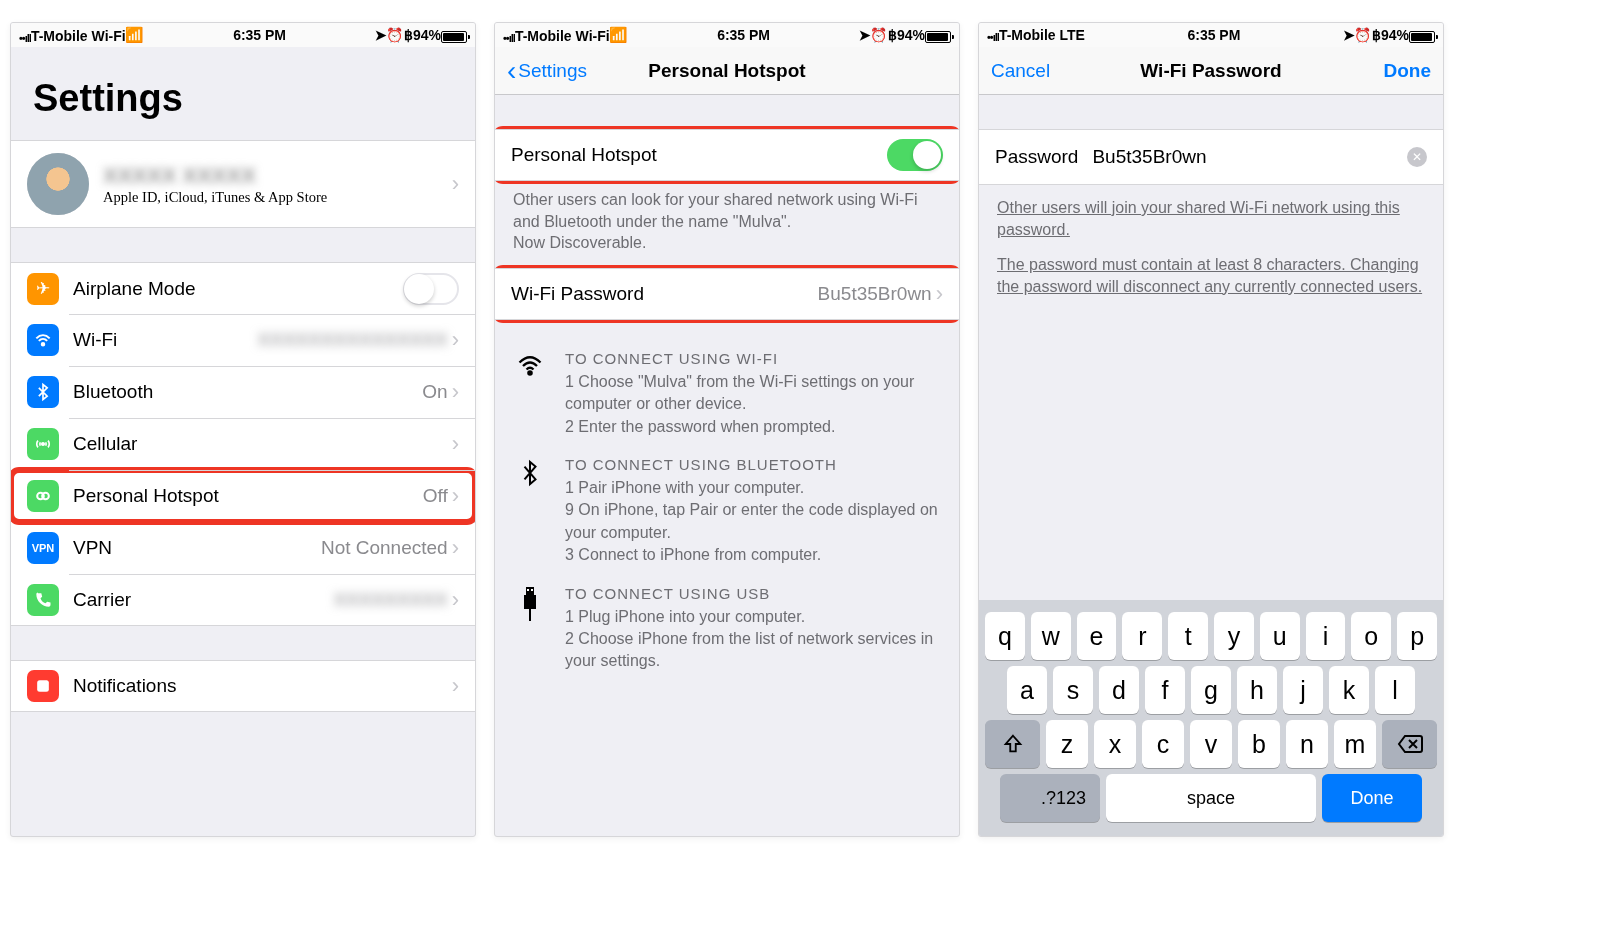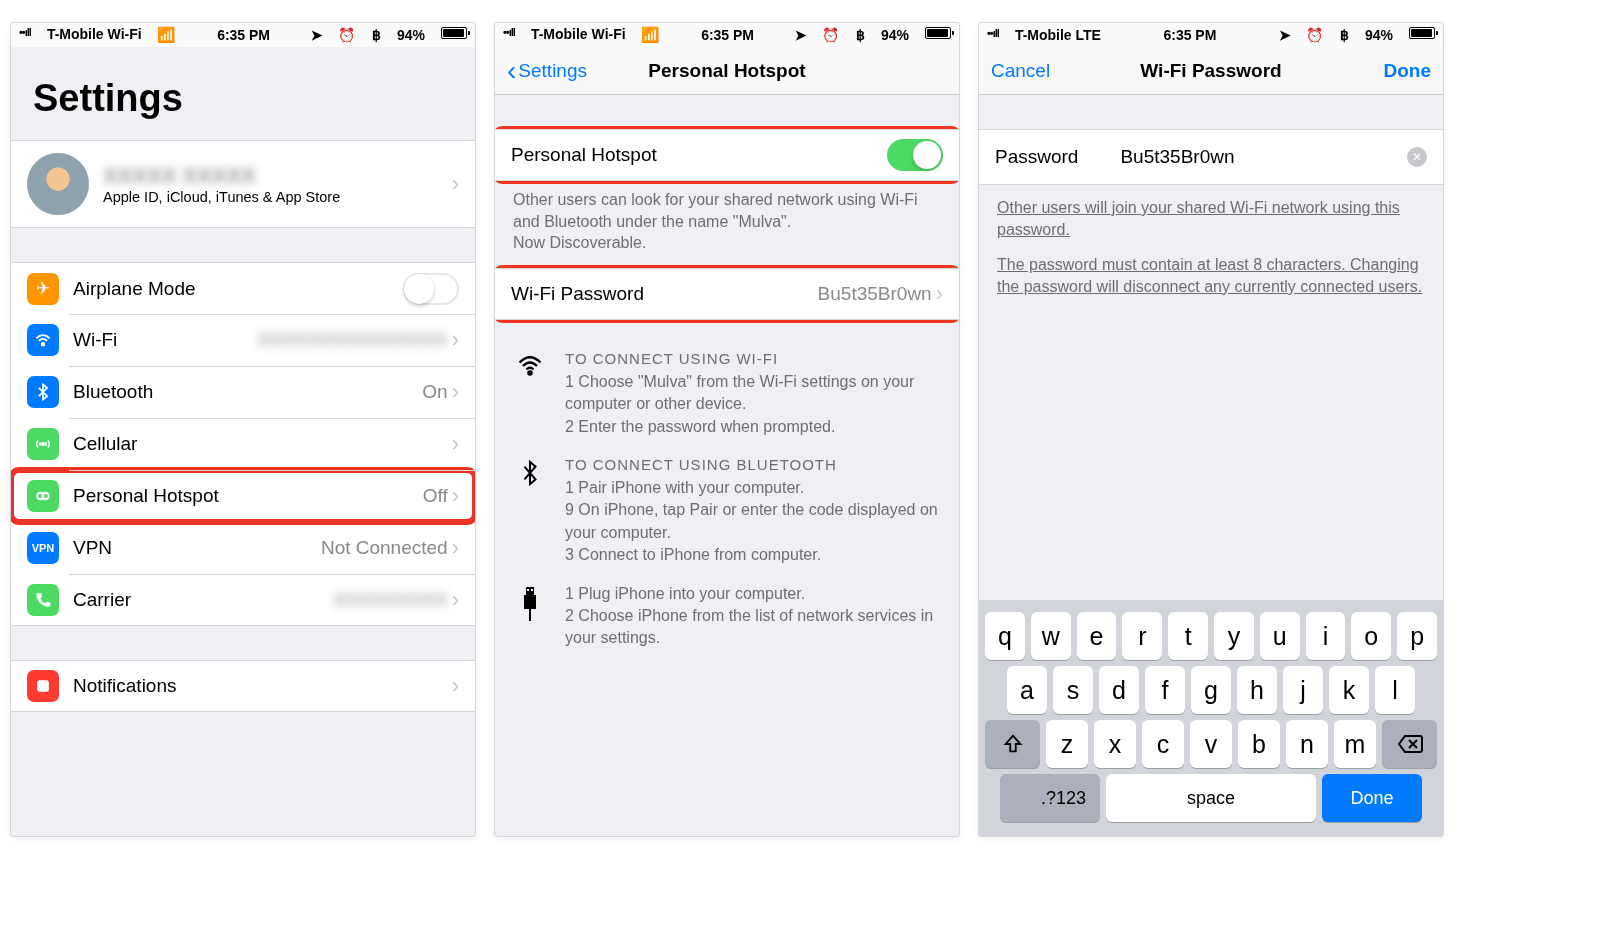--- a/index.html
+++ b/index.html
@@ -1,20 +1,20 @@
 <!DOCTYPE html>
 <html><head>
 <meta charset="utf-8">
 <style>
   * { margin:0; padding:0; box-sizing:border-box; font-family:-apple-system, "Helvetica Neue", Arial, sans-serif; }
   body { background:#fff; width:1600px; height:950px; padding:22px 10px; display:flex; gap:18px; }
   .phone { width:466px; height:815px; background:#efeff4; border:1px solid #d6d6d9; border-radius:3px; overflow:hidden; position:relative; box-shadow:0 2px 6px rgba(0,0,0,0.06); }
   
   .status { height:24px; background:#fafafa; display:flex; align-items:center; justify-content:space-between; padding:0 8px; font-size:14px; font-weight:600; color:#000; }
-  .status .left, .status .right { display:flex; align-items:flex-start; gap:16px; }
+  .status .left, .status .right { display:flex; align-items:flex-end; gap:0; }
   .status .sig { font-size:11px; letter-spacing:-1px; }
   .status .wifi { font-size:15px; }
   .status .battbox { width:26px; height:12px; border:1.5px solid #000; border-radius:2px; position:relative; }
   .status .battbox::after { content:""; position:absolute; right:-4px; top:3px; width:2px; height:4px; background:#000; border-radius:0 1px 1px 0; }
   .status .battfill { position:absolute; left:1px; top:1px; bottom:1px; width:21px; background:#000; border-radius:1px; }
   
   .nav { height:48px; background:#f8f8f8; border-bottom:1px solid #c8c8cb; display:flex; align-items:center; justify-content:space-between; padding:0 12px; }
   .nav .back { color:#007aff; font-size:19px; display:flex; align-items:center; gap:2px; }
   .nav .title { position:absolute; left:0; right:0; text-align:center; font-size:19px; font-weight:600; color:#000; pointer-events:none; }
   .nav .done { color:#007aff; font-size:19px; font-weight:600; }
@@ -38,32 +38,32 @@
   .toggle { width:56px; height:32px; border-radius:16px; position:relative; }
   .toggle.off { background:#fff; border:2px solid #e5e5ea; }
   .toggle.off .knob { position:absolute; top:-1px; left:-1px; width:30px; height:30px; background:#fff; border-radius:50%; box-shadow:0 2px 4px rgba(0,0,0,0.2);}
   .toggle.on { background:#4cd964; }
   .toggle.on .knob { position:absolute; top:2px; right:2px; width:28px; height:28px; background:#fff; border-radius:50%; box-shadow:0 2px 4px rgba(0,0,0,0.2);}
   
   .profile { height:88px; }
   .avatar { width:62px; height:62px; border-radius:50%; background:#d0d0d4; margin-right:14px; overflow:hidden; position:relative;}
   .avatar .face{position:absolute;inset:0;background:radial-gradient(circle at 50% 42%, #f4c590 0 24%, transparent 25%), #8fa3ae;}
   .profile .name { font-size:22px; color:#666; filter:blur(4px); }
-  .profile .sub { font-size:14.5px; color:#000; }
+  .profile .sub { font-size:14.5px; color:#000;font-family:Liberation Serif, serif; }
   .blur { filter:blur(5px); color:#bbb; }
   
   .hl { outline:6px solid #ee3524; outline-offset:-3px; border-radius:8px; z-index:2; }
   
   .footer { padding:8px 18px 14px; font-size:16px; color:#6d6d72; line-height:1.35; }
   .foothdr { font-size:15px; color:#6d6d72; letter-spacing:1px; margin-bottom:2px;}
   .connblock { display:flex; padding:6px 18px 10px; gap:18px; }
   .connblock .cicon { width:34px; display:flex; justify-content:center; padding-top:4px; color:#000; font-size:26px;}
   .connblock .ctext { flex:1; font-size:16px; color:#6d6d72; line-height:1.4;}
   
-  .pwcell{display:flex;align-items:center;background:#fff;border-top:1px solid #d6d6d9;border-bottom:1px solid #d6d6d9;padding:0 16px;height:56px;gap:28px;}
+  .pwcell{display:flex;align-items:center;background:#fff;border-top:1px solid #d6d6d9;border-bottom:1px solid #d6d6d9;padding:0 16px;height:56px;}
   .pwcell .lab{font-size:19px;color:#000;margin-right:14px;}
   .pwcell input{border:none;outline:none;font-size:19px;flex:1;background:transparent;}
   .pwcell .clear{width:20px;height:20px;border-radius:50%;background:#c7c7cc;color:#fff;display:flex;align-items:center;justify-content:center;font-size:12px;}
   
   .kb { position:absolute; left:0; right:0; bottom:0; background:#d1d4da; padding:6px 4px 8px;}
   .kbrow { display:flex; justify-content:center; gap:6px; margin:6px 2px;}
   .kbrow.r2 { padding:0 22px;}
   .kbkey { flex:1; height:48px; max-width:42px; background:#fff; border-radius:6px; display:flex; align-items:center; justify-content:center; font-size:25px; color:#000; box-shadow:0 1px 0 rgba(0,0,0,0.25);}
   .kbkey.shift,.kbkey.del{background:#abb1bc; max-width:56px;}
   .kbkey.space{max-width:210px; flex:3; font-size:18px;}
@@ -269,20 +269,21 @@
     <div class="cicon">
         <svg width="20" height="36" viewBox="0 0 20 36" fill="#000">
           <rect x="6" y="0" width="8" height="8"></rect>
           <rect x="4" y="8" width="12" height="14"></rect>
           <rect x="9" y="22" width="2" height="12"></rect>
           <rect x="7" y="2" width="2" height="2" fill="#fff"></rect>
           <rect x="11" y="2" width="2" height="2" fill="#fff"></rect>
         </svg>
       </div>
     <div class="ctext">
+      <div class="foothdr">TO CONNECT USING USB</div>
       <div>1 Plug iPhone into your computer.</div>
       <div>2 Choose iPhone from the list of network services in your settings.</div>
     </div>
   </div>
 </div>
 
 <div class="phone">
   <div class="status">
     <div class="left">
         <span class="sig">••ıll</span>

